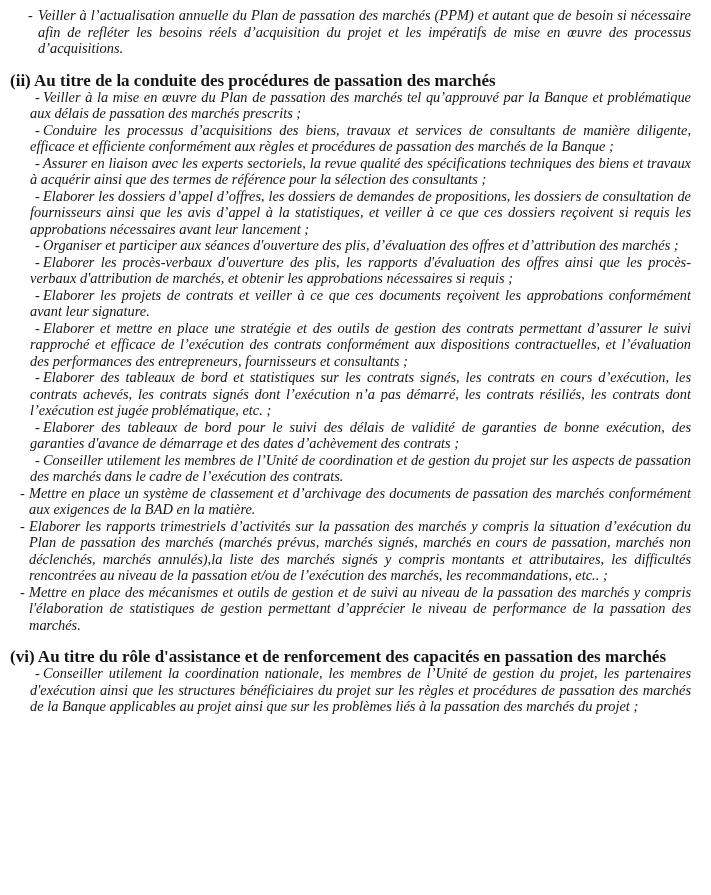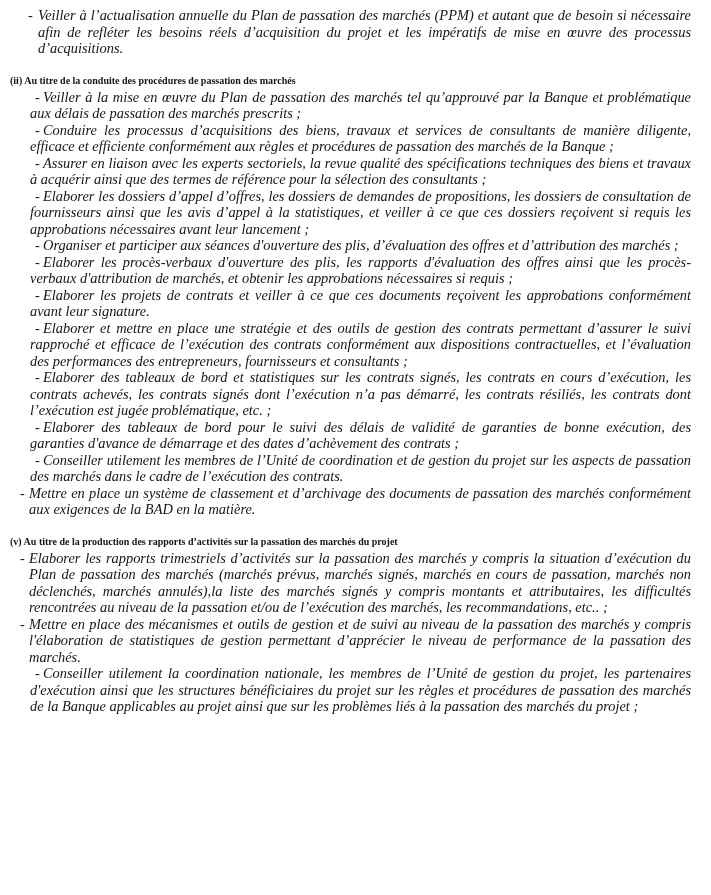--- a/index.html
+++ b/index.html
@@ -15,21 +15,21 @@
     background: #ffffff;
     color: #151515;
     font-family: "Liberation Serif", "DejaVu Serif", serif;
     font-size: 14.4px;
     line-height: 16.5px;
     overflow: hidden;
   }
   .heading {
     font-weight: bold;
     font-style: normal;
-    font-size: 10px;
+    font-size: 17px;
     line-height: 17px;
     margin: 15px 0 0 0;
     text-align: left;
   }
   .li {
     position: relative;
     font-style: italic;
     text-align: justify;
     margin: 0;
   }
@@ -103,28 +103,28 @@
   <div class="li li-a">
     <span class="dash">-</span>
     <span>Conseiller utilement les membres de l’Unité de coordination et de gestion du projet sur les aspects de passation des marchés dans le cadre de l’exécution des contrats.</span>
   </div>
 
   <div class="li li-b">
     <span class="dash">-</span>
     <span>Mettre en place un système de classement et d’archivage des documents de passation des marchés conformément aux exigences de la BAD en la matière.</span>
   </div>
 
-  <p class="heading">(v) Au titre de la production des rapports d’activités sur la passation des marchés du projet</p>
   <div class="li li-b">
     <span class="dash">-</span>
     <span>Elaborer les rapports trimestriels d’activités sur la passation des marchés y compris la situation d’exécution du Plan de passation des marchés (marchés prévus, marchés signés, marchés en cours de passation, marchés non déclenchés, marchés annulés),la  liste des marchés signés y compris montants et attributaires, les difficultés rencontrées au niveau de la passation et/ou de l’exécution des marchés, les recommandations, etc.. ;</span>
   </div>
   <div class="li li-b">
     <span class="dash">-</span>
     <span>Mettre en place des mécanismes et outils de gestion et de suivi au niveau de la passation des marchés y compris l'élaboration de statistiques de gestion permettant d’apprécier le niveau de performance de la passation des marchés.</span>
   </div>
 
+  <p class="heading">(vi) Au titre du rôle d'assistance et de renforcement des capacités en passation des marchés</p>
   <div class="li li-a">
     <span class="dash">-</span>
     <span>Conseiller utilement la coordination nationale, les membres de l’Unité de gestion du projet, les partenaires d'exécution ainsi que les structures bénéficiaires du projet sur les règles et procédures de passation des marchés de la Banque applicables au projet ainsi que sur les problèmes liés à la passation des marchés du projet ;</span>
   </div>
 
 </div>
 
 </body></html>

